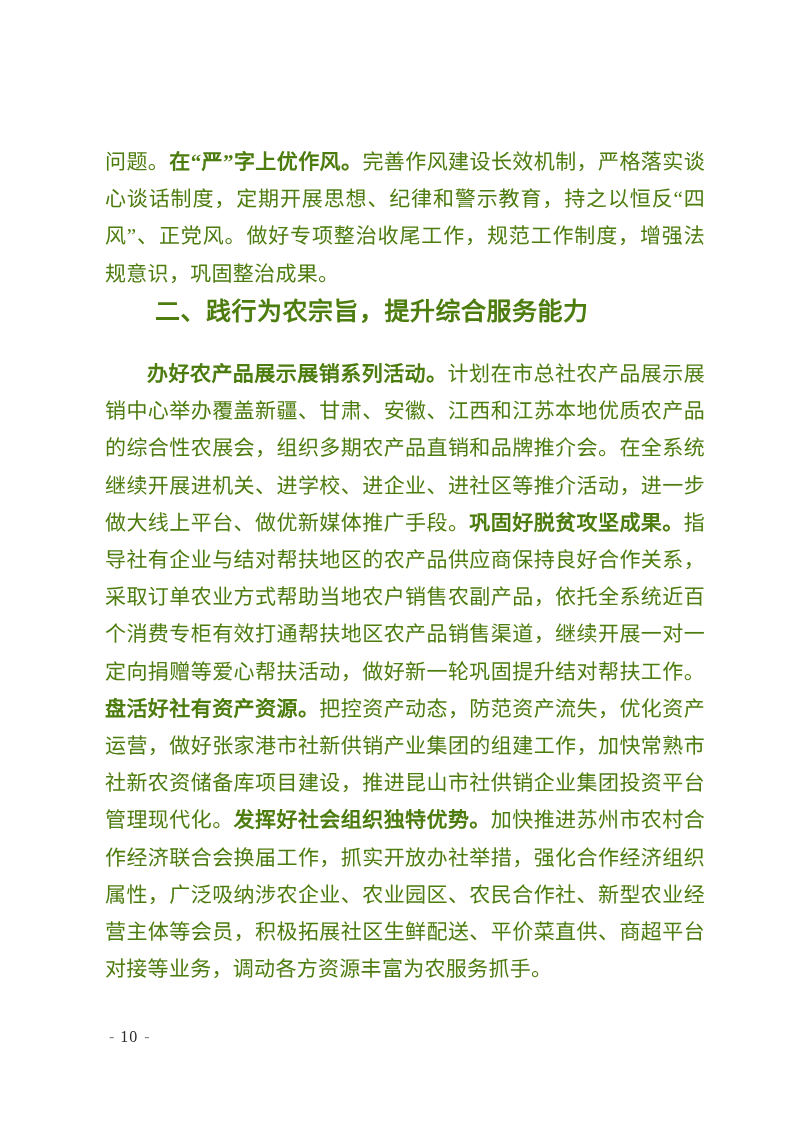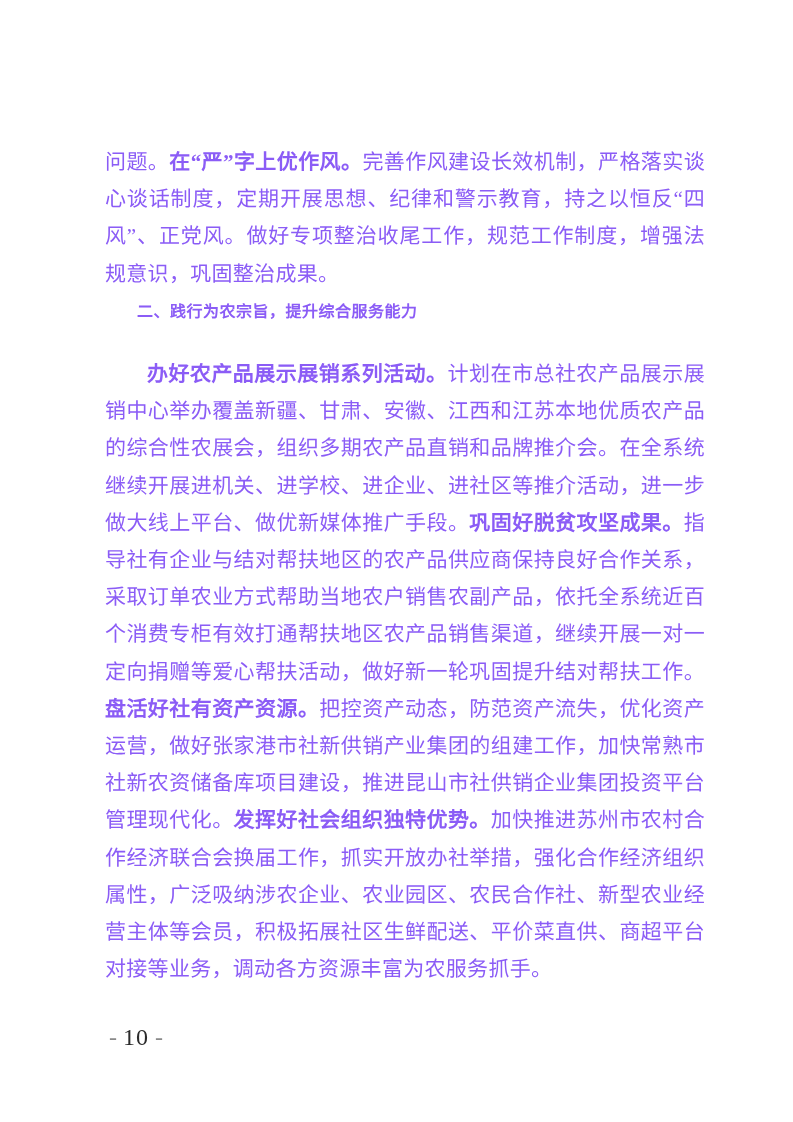--- a/index.html
+++ b/index.html
@@ -14,21 +14,21 @@
     margin: 0 auto;
     background: #ffffff;
     font-family: "Liberation Serif", "DejaVu Serif", serif;
     overflow: hidden;
   }
   .content {
     position: absolute;
     left: 105px;
     top: 144px;
     width: 600px;
-    color: #8b5cf6;
+    color: #4d7c0f;
     font-size: 21px;
     line-height: 37.2px;
     letter-spacing: 0.3px;
     text-align: justify;
     text-justify: inter-character;
   }
   .para {
     margin: 0;
     padding: 0;
   }
@@ -37,31 +37,31 @@
     margin-top: 26px;
   }
   .run-bold {
     font-weight: 700;
   }
   .section-heading {
     margin: 0;
     padding: 0;
     font-family: "Liberation Sans", "DejaVu Sans", sans-serif;
     font-weight: 700;
-    font-size: 16px;
+    font-size: 25px;
     line-height: 37.2px;
     letter-spacing: 0.5px;
     text-indent: 2em;
     text-align: left;
   }
   .footer {
     position: absolute;
     left: 103px;
     top: 1023px;
-    font-size: 24px;
+    font-size: 16px;
     line-height: 28px;
     font-family: "Liberation Serif", "DejaVu Serif", serif;
   }
   .footer .dash {
     color: #8a8a8a;
     padding: 0 6px;
   }
   .footer .num {
     color: #2b2b2b;
     letter-spacing: 1px;

